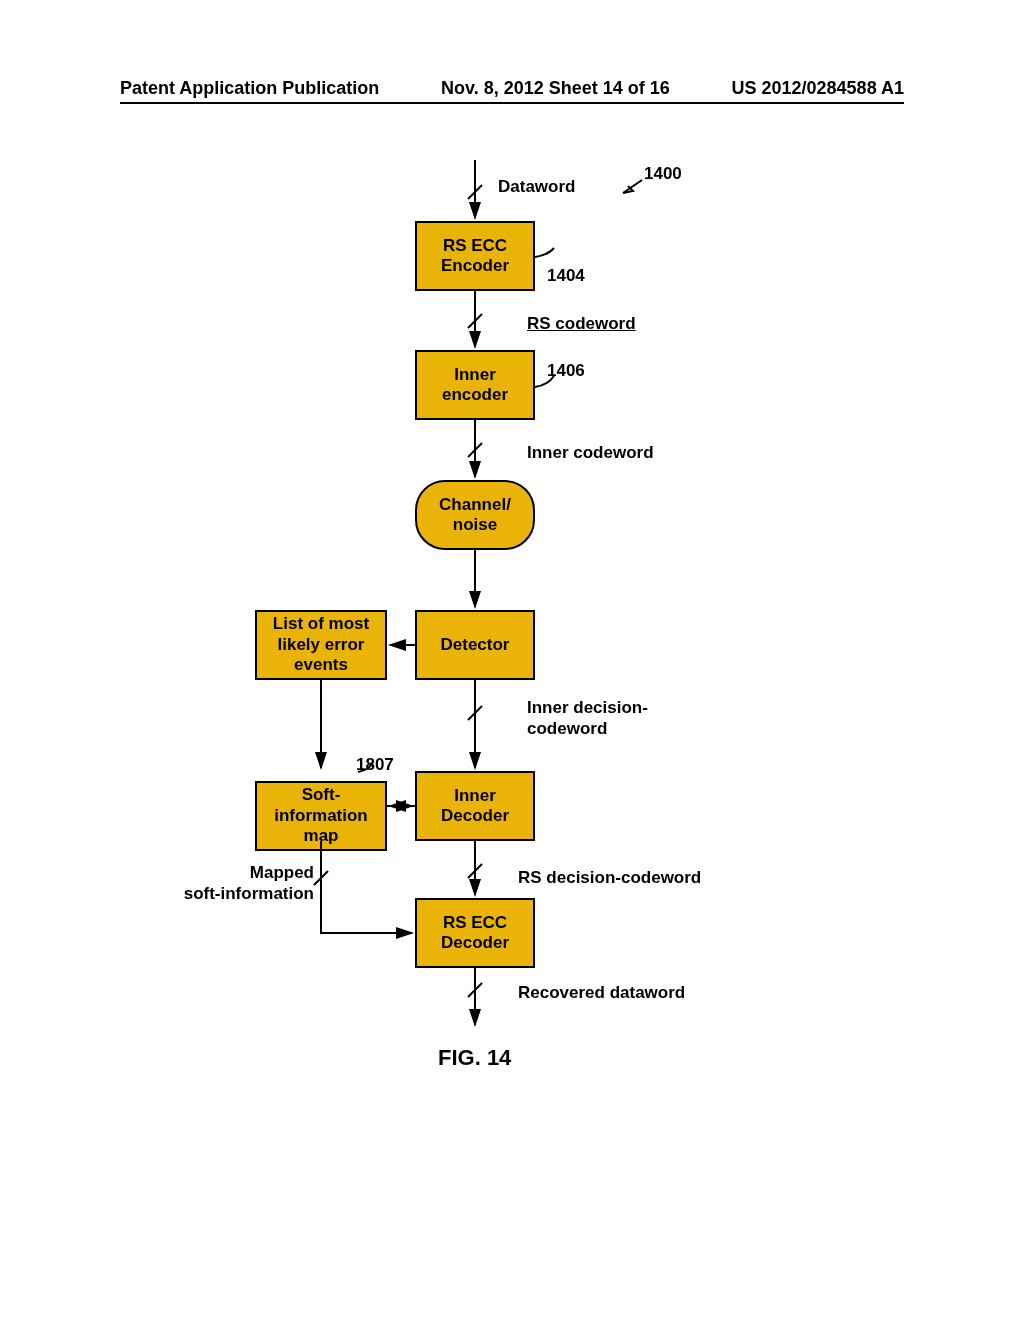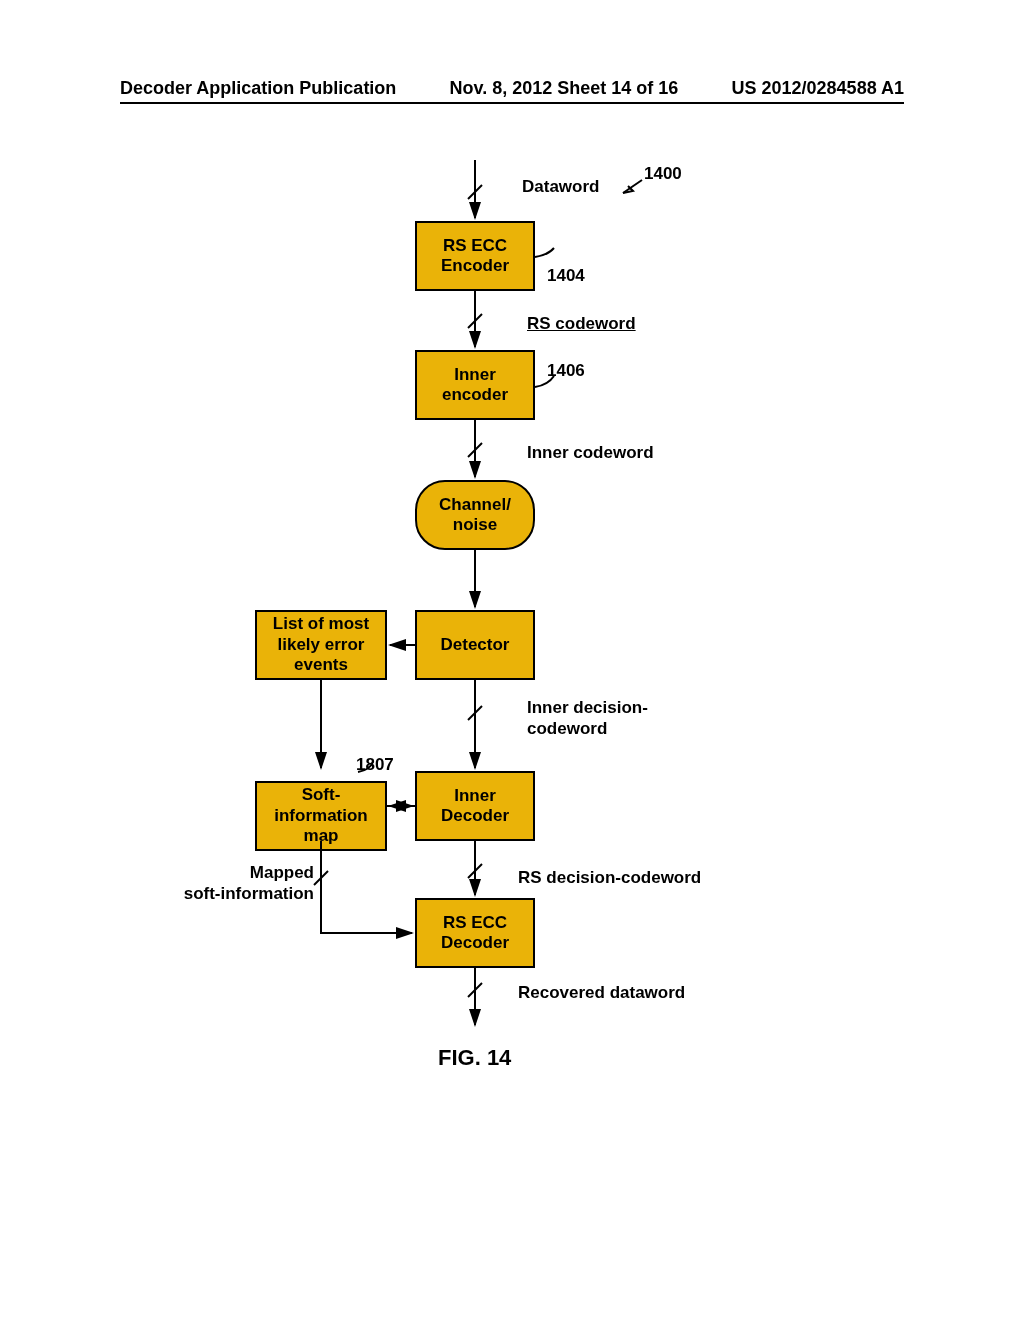--- a/index.html
+++ b/index.html
@@ -14,28 +14,28 @@
   .fig-caption { position: absolute; font-size: 22px; font-weight: bold; }
   svg.diagram { position: absolute; left: 0; top: 0; width: 1024px; height: 1320px; pointer-events: none; }
 </style>
 </head>
 <body>
 
 <div class="page">
 
   <div class="header">
     <div class="header-line">
-      <span>Decoder Application Publication</span>
+      <span>Patent Application Publication</span>
       <span>Nov. 8, 2012  Sheet 14 of 16</span>
       <span>US 2012/0284588 A1</span>
     </div>
   </div>
   <div class="rule"></div>
 
-  <div class="label" style="left:522px; top:177px;text-align:right;">Dataword</div>
+  <div class="label" style="left:498px; top:177px;text-align:right;">Dataword</div>
   <div class="label" style="left:644px; top:164px;">1400</div>
   <div class="label" style="left:547px; top:233px;margin-top:33px;">1404</div>
   <div class="label" style="left:527px; top:314px;text-decoration:underline;">RS codeword</div>
   <div class="label" style="left:547px; top:361px;">1406</div>
   <div class="label" style="left:527px; top:443px;">Inner codeword</div>
   <div class="label" style="left:527px; top:697px; white-space:pre; line-height:1.25;">Inner decision-
 codeword</div>
   <div class="label" style="left:356px; top:755px;">1807</div>
   <div class="label" style="left:518px; top:868px;">RS decision-codeword</div>
   <div class="label" style="left:179px; top:862px; text-align:right; width:135px; white-space:pre; line-height:1.25;">Mapped

